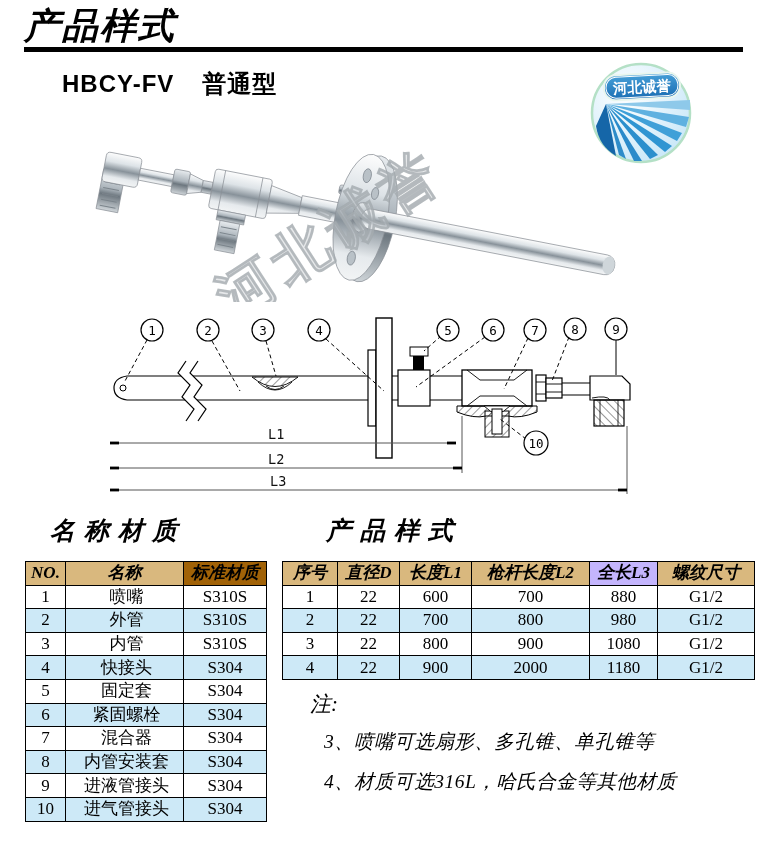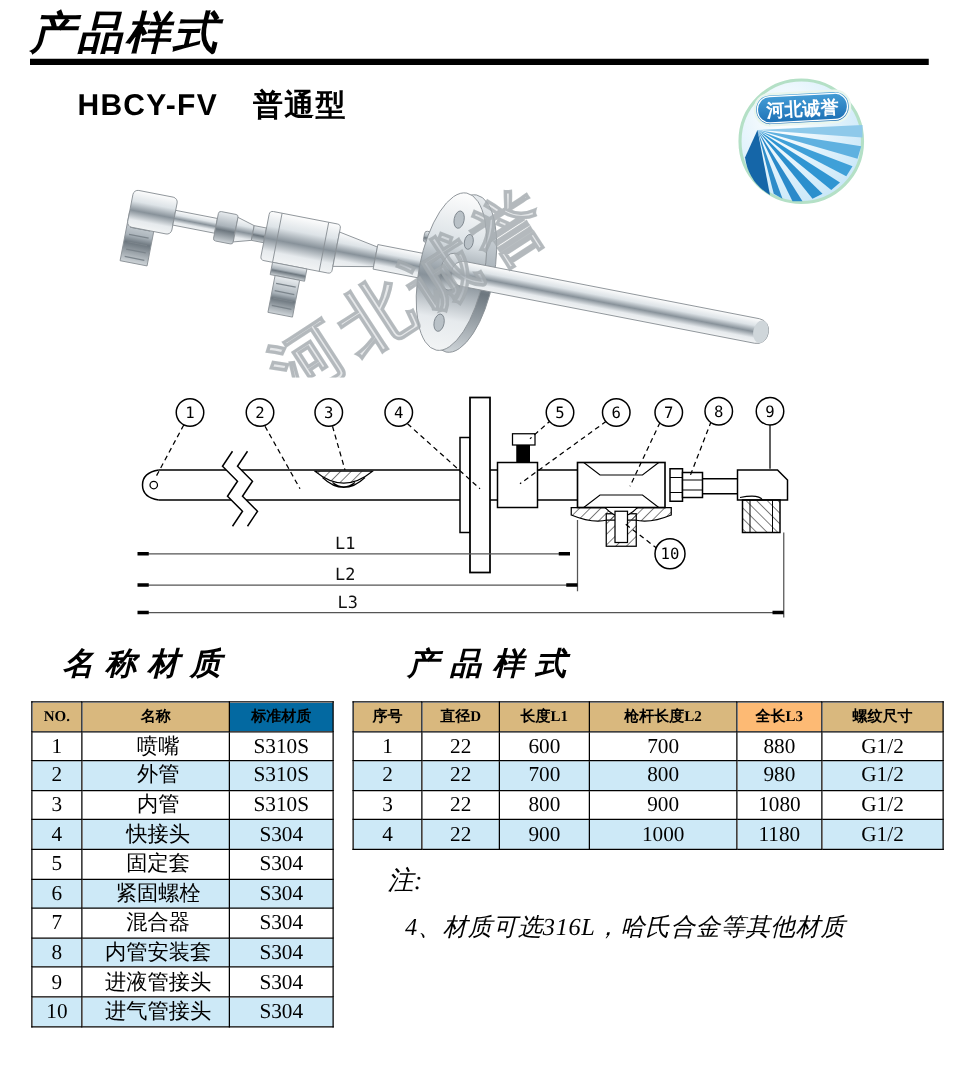--- a/index.html
+++ b/index.html
@@ -15,21 +15,21 @@
   .render{left:78px;top:114px;}
   .drawing{left:100px;top:303px;}
   .sec-title{font-size:25px;letter-spacing:9px;font-style:italic;font-weight:bold;}
   .sec-mat{left:50px;top:514px;}
   .sec-dim{left:326px;top:514px;}
   table{position:absolute;border-collapse:collapse;background:#fff;table-layout:fixed;}
   .mat{left:25px;top:561px;}
   .dim{left:282px;top:561px;}
   th,td{border:1.6px solid #000;font-size:17px;text-align:center;
         padding:0 3px;height:22.6px;line-height:22px;overflow:hidden;white-space:nowrap;}
-  th{font-weight:bold;font-size:12px;}
+  th{font-weight:bold;font-size:17px;font-style:italic;}
   tbody tr:nth-child(even){}
   .mat td:nth-child(2){text-align:center;padding-left:7px;}
   .notes{left:310px;top:690px;}
   .notes-label{font-size:21px;margin-bottom:10px;font-style:italic;}
   .note-line{margin:0 0 13px 14px;font-size:19.5px;letter-spacing:.5px;font-style:italic;}
   svg text.callout-num,svg text.dim-label{font-family:"DejaVu Sans Mono",monospace;}
 </style>
 </head>
 <body>
 
@@ -263,21 +263,21 @@
   <table class="mat">
     <colgroup>
         <col style="width:40px">
         <col style="width:118px">
         <col style="width:83px">
       </colgroup>
     <thead>
         <tr>
           <th style="background: rgb(217, 184, 126);">NO.</th>
           <th style="background: rgb(217, 184, 126);">名称</th>
-          <th style="background: #0369a1;">标准材质</th>
+          <th style="background: #a16207;">标准材质</th>
         </tr>
       </thead>
     <tbody>
         <tr>
           <td>1</td>
           <td>喷嘴</td>
           <td>S310S</td>
         </tr>
         <tr style="background: rgb(205, 233, 247);">
           <td>2</td>
@@ -335,21 +335,21 @@
         <col style="width:118px">
         <col style="width:68px">
         <col style="width:97px">
       </colgroup>
     <thead>
         <tr>
           <th style="background: rgb(217, 184, 126);">序号</th>
           <th style="background: rgb(217, 184, 126);">直径D</th>
           <th style="background: rgb(217, 184, 126);">长度L1</th>
           <th style="background: rgb(217, 184, 126);">枪杆长度L2</th>
-          <th style="background: #fdba74;">全长L3</th>
+          <th style="background: #c4b5fd;">全长L3</th>
           <th style="background: rgb(217, 184, 126);">螺纹尺寸</th>
         </tr>
       </thead>
     <tbody>
         <tr>
           <td>1</td>
           <td>22</td>
           <td>600</td>
           <td>700</td>
           <td>880</td>
@@ -368,27 +368,28 @@
           <td>22</td>
           <td>800</td>
           <td>900</td>
           <td>1080</td>
           <td>G1/2</td>
         </tr>
         <tr style="background: rgb(205, 233, 247);">
           <td>4</td>
           <td>22</td>
           <td>900</td>
-          <td>1000</td>
+          <td>2000</td>
           <td>1180</td>
           <td>G1/2</td>
         </tr>
       </tbody>
   </table>
 
   <div class="abs notes">
     <div class="notes-label">注:</div>
     <div>
+        <div class="note-line">3、喷嘴可选扇形、多孔锥、单孔锥等</div>
         <div class="note-line">4、材质可选316L，哈氏合金等其他材质</div>
       </div>
   </div>
 
 </div>
 
 </body></html>

